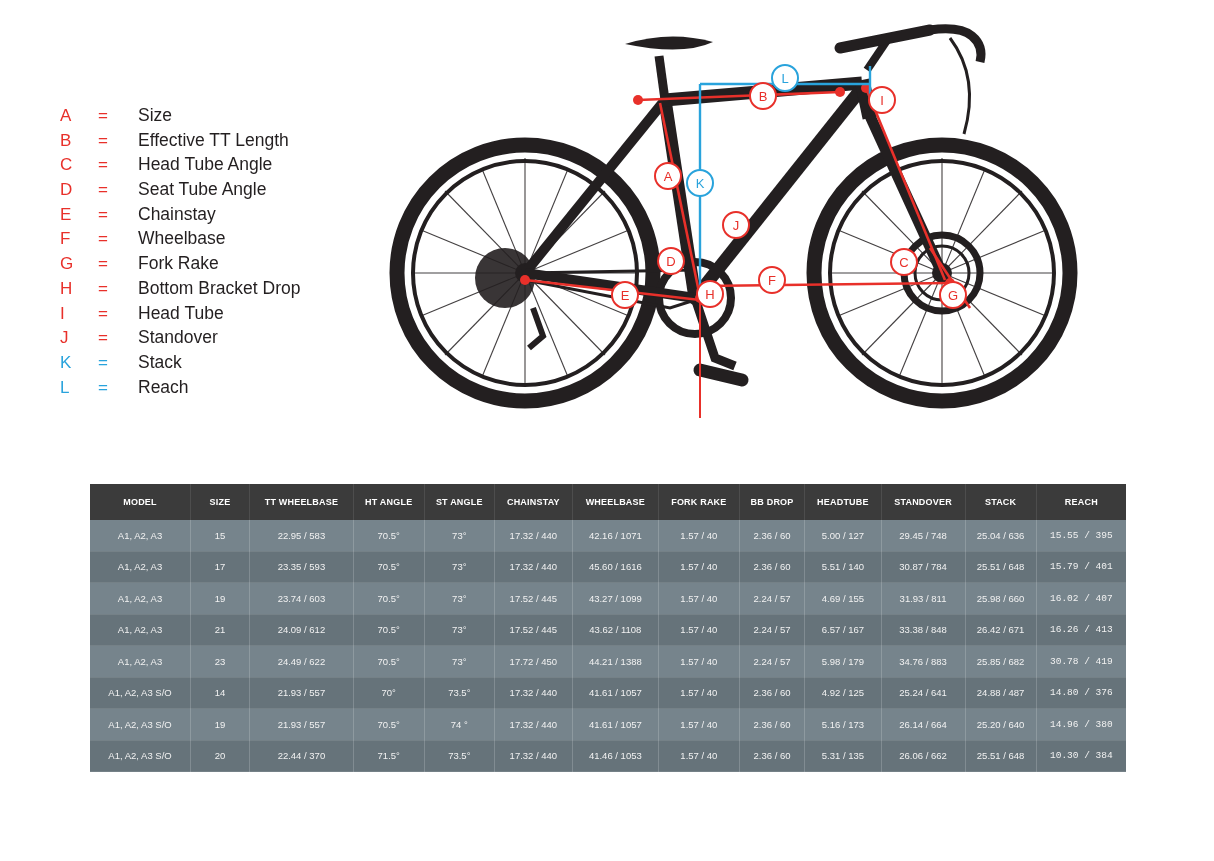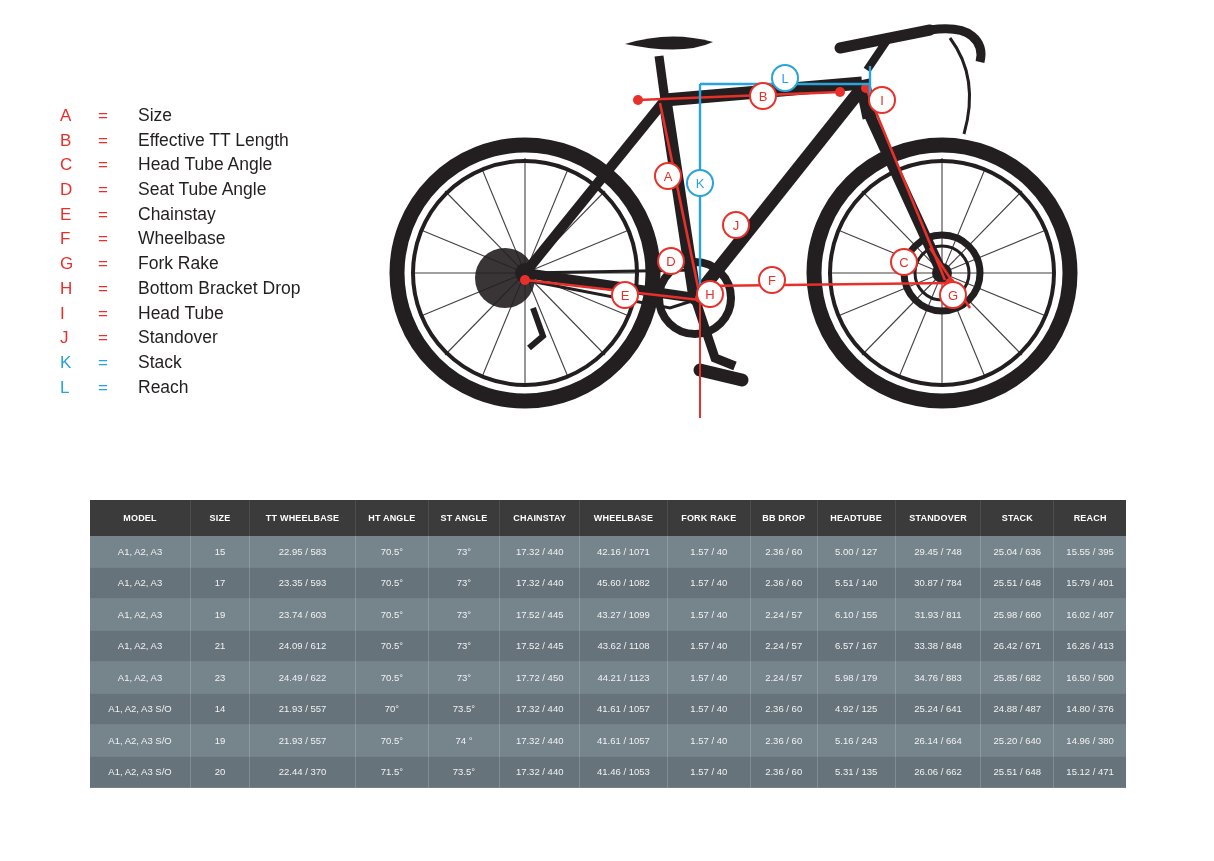--- a/index.html
+++ b/index.html
@@ -44,21 +44,21 @@
   #diagram{
     position:absolute;
     left:370px; top:8px;
     width:720px; height:440px;
   }
   #diagram svg{ display:block; }
 
   
   #spec-table{
     position:absolute;
-    left:90px; top:500px;
+    left:90px; top:484px;
     width:1036px;
     border-collapse:collapse;
     font-size:9.5px;
     border-radius:9px;
   }
   #spec-table th{
     background:#3b3b3b;
     color:#ffffff;
     font-size:9px;
     font-weight:bold;
@@ -71,21 +71,21 @@
   #spec-table th:last-child{border-right:none;}
   #spec-table td{
     height:30.5px;
     padding:0 4px;
     text-align:center;
     color:#f2f2f2;
     font-size:9.5px;
     border-right:1px solid rgba(255,255,255,.18);
     border-bottom:1px solid rgba(255,255,255,.10);
   }
-  #spec-table td:last-child{border-right:none;}
+  #spec-table td:last-child{border-right:none;font-family:Liberation Mono, monospace;}
   #spec-table tbody tr:nth-child(odd) td{ background:#76848c; }
   #spec-table tbody tr:nth-child(even) td{ background:#66737a; }
   .col-model{ width:92px; }
   .col-size{ width:50px; }
 </style>
 </head>
 <body>
 
 <div id="legend">
     <div class="legend-row">
@@ -344,39 +344,39 @@
         <td>25.04 / 636</td>
         <td>15.55 / 395</td>
       </tr>
       <tr>
         <td>A1, A2, A3</td>
         <td>17</td>
         <td>23.35 / 593</td>
         <td>70.5°</td>
         <td>73°</td>
         <td>17.32 / 440</td>
-        <td>45.60 / 1082</td>
+        <td>45.60 / 1616</td>
         <td>1.57 / 40</td>
         <td>2.36 / 60</td>
         <td>5.51 / 140</td>
         <td>30.87 / 784</td>
         <td>25.51 / 648</td>
         <td>15.79 / 401</td>
       </tr>
       <tr>
         <td>A1, A2, A3</td>
         <td>19</td>
         <td>23.74 / 603</td>
         <td>70.5°</td>
         <td>73°</td>
         <td>17.52 / 445</td>
         <td>43.27 / 1099</td>
         <td>1.57 / 40</td>
         <td>2.24 / 57</td>
-        <td>6.10 / 155</td>
+        <td>4.69 / 155</td>
         <td>31.93 / 811</td>
         <td>25.98 / 660</td>
         <td>16.02 / 407</td>
       </tr>
       <tr>
         <td>A1, A2, A3</td>
         <td>21</td>
         <td>24.09 / 612</td>
         <td>70.5°</td>
         <td>73°</td>
@@ -389,27 +389,27 @@
         <td>26.42 / 671</td>
         <td>16.26 / 413</td>
       </tr>
       <tr>
         <td>A1, A2, A3</td>
         <td>23</td>
         <td>24.49 / 622</td>
         <td>70.5°</td>
         <td>73°</td>
         <td>17.72 / 450</td>
-        <td>44.21 / 1123</td>
+        <td>44.21 / 1388</td>
         <td>1.57 / 40</td>
         <td>2.24 / 57</td>
         <td>5.98 / 179</td>
         <td>34.76 / 883</td>
         <td>25.85 / 682</td>
-        <td>16.50 / 500</td>
+        <td>30.78 / 419</td>
       </tr>
       <tr>
         <td>A1, A2, A3 S/O</td>
         <td>14</td>
         <td>21.93 / 557</td>
         <td>70°</td>
         <td>73.5°</td>
         <td>17.32 / 440</td>
         <td>41.61 / 1057</td>
         <td>1.57 / 40</td>
@@ -422,34 +422,34 @@
       <tr>
         <td>A1, A2, A3 S/O</td>
         <td>19</td>
         <td>21.93 / 557</td>
         <td>70.5°</td>
         <td>74 °</td>
         <td>17.32 / 440</td>
         <td>41.61 / 1057</td>
         <td>1.57 / 40</td>
         <td>2.36 / 60</td>
-        <td>5.16 / 243</td>
+        <td>5.16 / 173</td>
         <td>26.14 / 664</td>
         <td>25.20 / 640</td>
         <td>14.96 / 380</td>
       </tr>
       <tr>
         <td>A1, A2, A3 S/O</td>
         <td>20</td>
         <td>22.44 / 370</td>
         <td>71.5°</td>
         <td>73.5°</td>
         <td>17.32 / 440</td>
         <td>41.46 / 1053</td>
         <td>1.57 / 40</td>
         <td>2.36 / 60</td>
         <td>5.31 / 135</td>
         <td>26.06 / 662</td>
         <td>25.51 / 648</td>
-        <td>15.12 / 471</td>
+        <td>10.30 / 384</td>
       </tr>
     </tbody>
 </table>
 
 </body></html>

